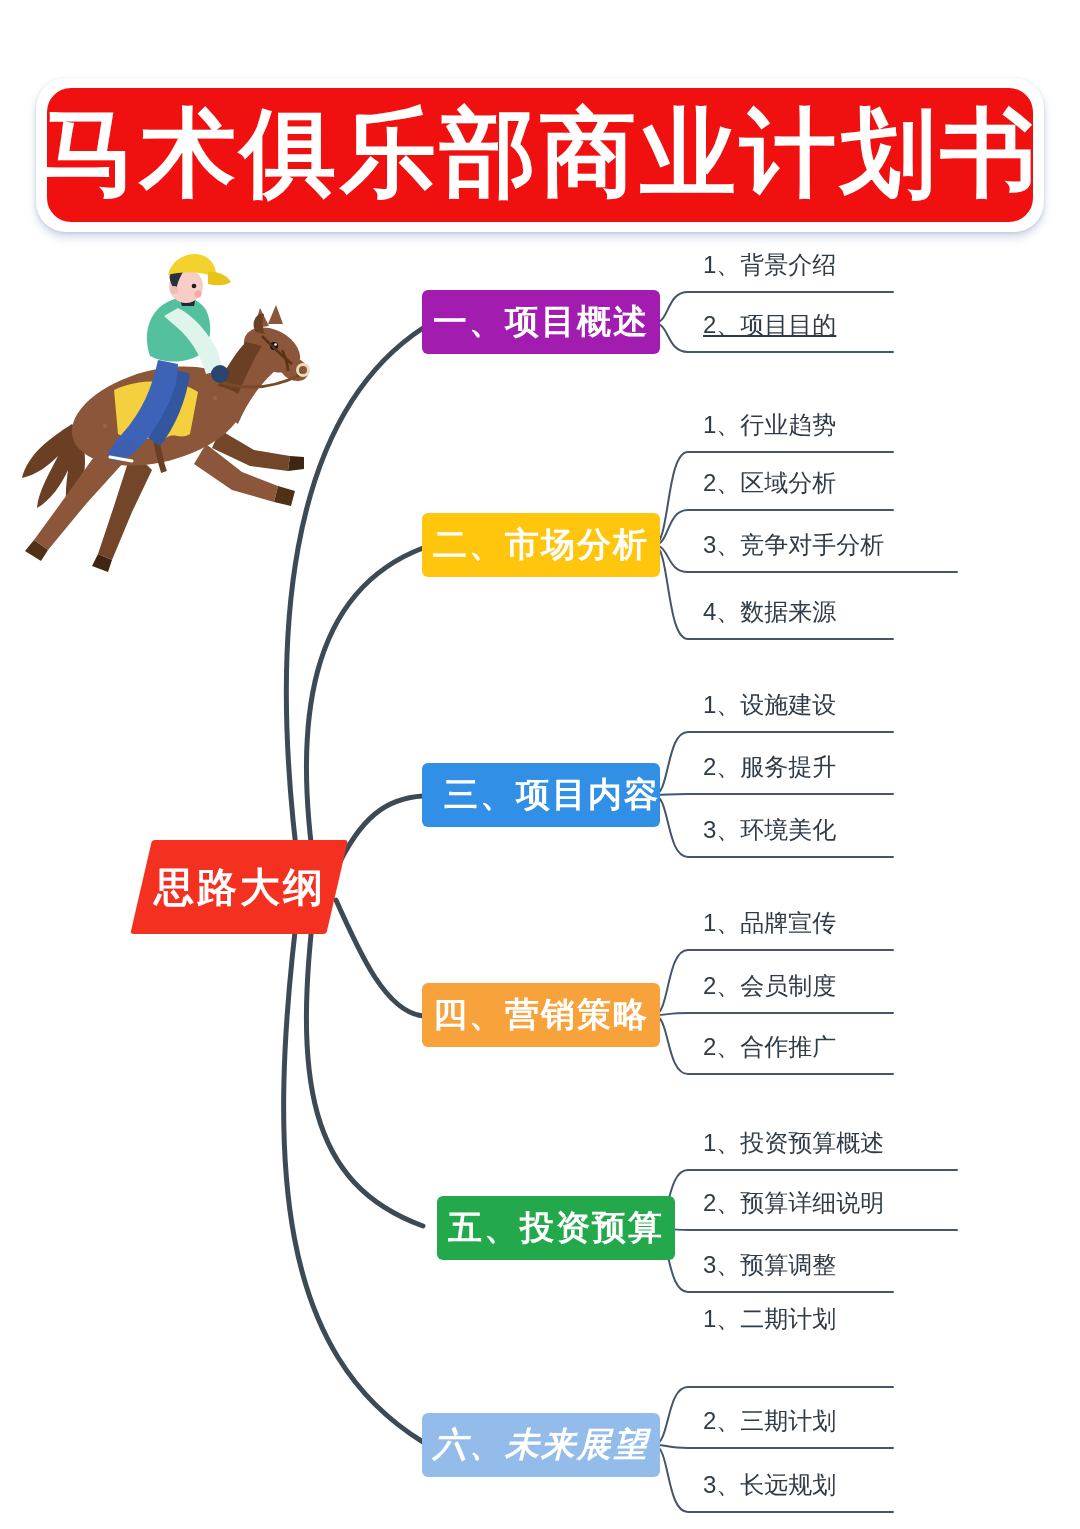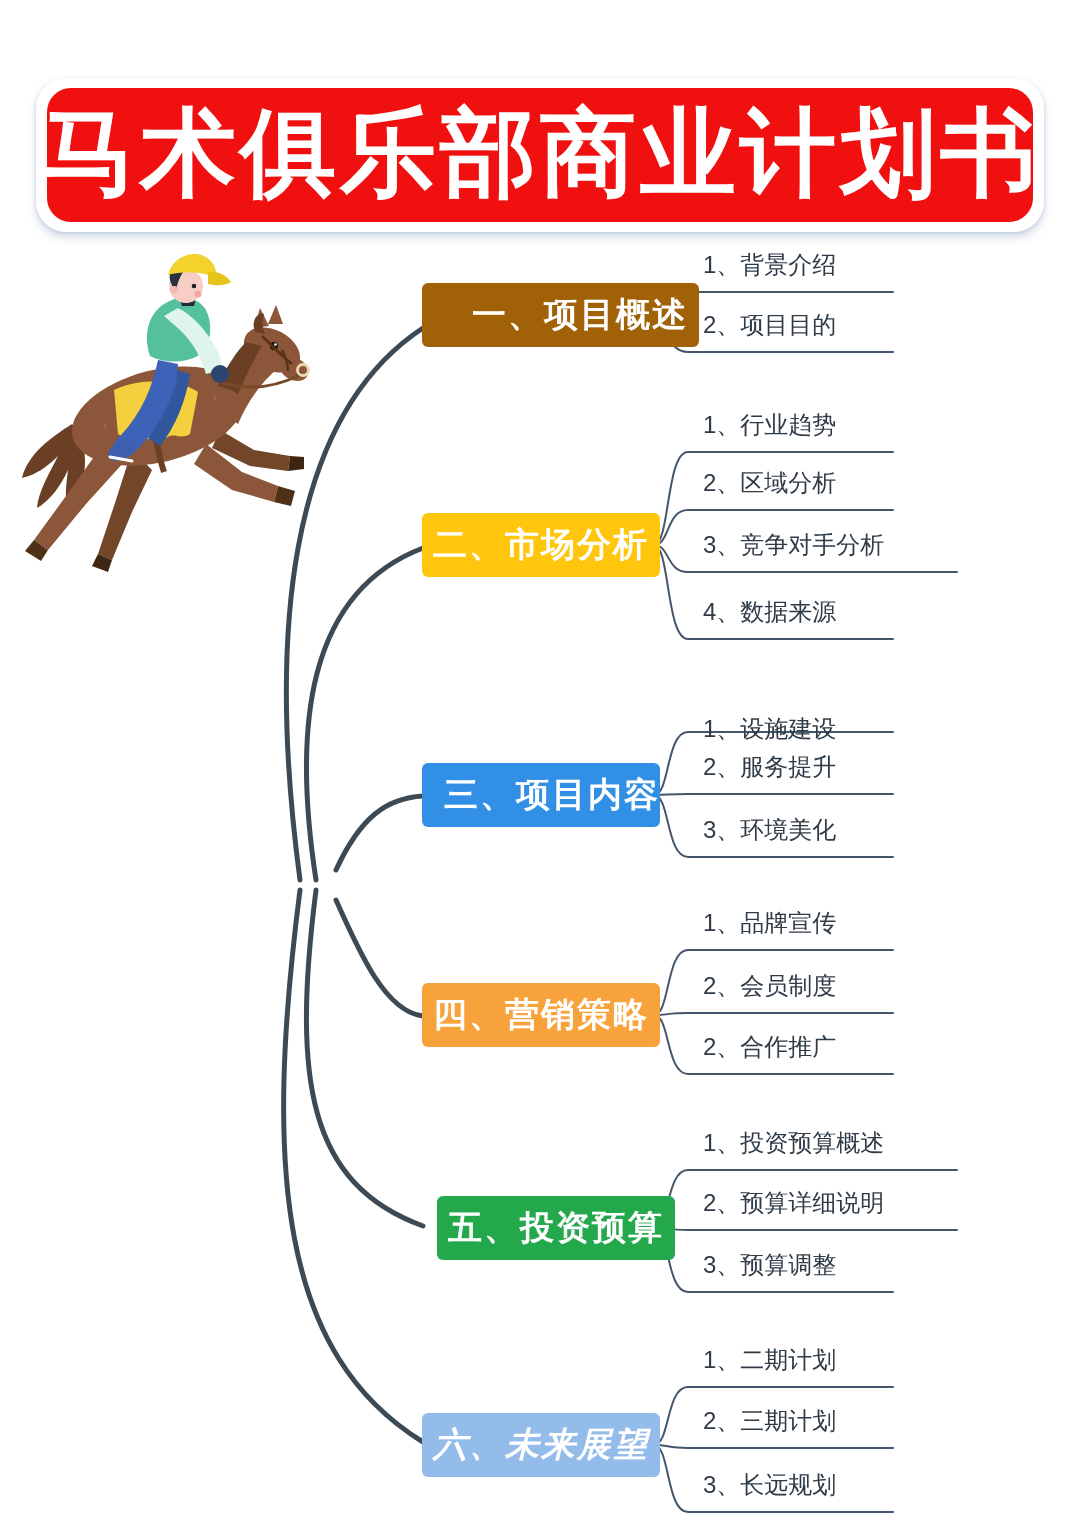--- a/index.html
+++ b/index.html
@@ -137,52 +137,56 @@
       <path style="fill:var(--jeans)" d="M148,112 C142,140 132,164 112,186 C108,190 106,192 104,196 L120,208 C140,192 156,166 166,136 L168,116 Z"></path>
       <ellipse fill="#3E5FB0" cx="112" cy="202" rx="15" ry="9" transform="rotate(-30 112 202)"></ellipse>
       <path d="M100,209 L122,213" stroke="#ffffff" stroke-width="3" stroke-linecap="round"></path>
 
       <path d="M288,128 C260,141 232,142 208,133" stroke="#7A4A28" stroke-width="3" fill="none"></path>
       <circle fill="#2B4570" cx="210" cy="126" r="9"></circle>
       <circle cx="293" cy="122" r="5.5" fill="none" stroke="#E9DBB0" stroke-width="3"></circle>
     </svg>
   </div>
 
+  <div class="center-node">
+    <div class="center-bg"></div>
+    <div class="center-label">思路大纲</div>
+  </div>
 
   <div id="mindmap">
-      <div class="branch" style="top: 283px; background: #a16207; padding-left: 39px;">
+      <div class="branch" style="top: 290px; background: #a21caf;">
         <span>一、项目概述</span>
       </div>
       <div class="leaf" style="top: 238px;">1、背景介绍</div>
-      <div class="leaf" style="top: 298px;">2、项目目的</div>
+      <div class="leaf" style="top: 298px; text-decoration: underline;">2、项目目的</div>
       <div class="branch" style="top: 513px; background: rgb(255, 198, 13);">
         <span>二、市场分析</span>
       </div>
       <div class="leaf" style="top: 398px;">1、行业趋势</div>
       <div class="leaf" style="top: 456px;">2、区域分析</div>
       <div class="leaf" style="top: 518px;">3、竞争对手分析</div>
       <div class="leaf" style="top: 585px;">4、数据来源</div>
       <div class="branch" style="top: 763px; background: rgb(49, 143, 229); justify-content: flex-end;">
         <span>三、项目内容</span>
       </div>
-      <div class="leaf" style="top: 702px;">1、设施建设</div>
+      <div class="leaf" style="top: 678px;">1、设施建设</div>
       <div class="leaf" style="top: 740px;">2、服务提升</div>
       <div class="leaf" style="top: 803px;">3、环境美化</div>
       <div class="branch" style="top: 983px; background: rgb(248, 162, 59);">
         <span>四、营销策略</span>
       </div>
       <div class="leaf" style="top: 896px;">1、品牌宣传</div>
       <div class="leaf" style="top: 959px;">2、会员制度</div>
       <div class="leaf" style="top: 1020px;">2、合作推广</div>
       <div class="branch" style="top: 1196px; background: rgb(35, 168, 76); margin-left: 15px;">
         <span>五、投资预算</span>
       </div>
       <div class="leaf" style="top: 1116px;">1、投资预算概述</div>
       <div class="leaf" style="top: 1176px;">2、预算详细说明</div>
       <div class="leaf" style="top: 1238px;">3、预算调整</div>
       <div class="branch" style="top: 1413px; background: rgb(148, 188, 234); font-style: italic;">
         <span>六、未来展望</span>
       </div>
-      <div class="leaf" style="top: 1333px;">1、二期计划</div>
+      <div class="leaf" style="top: 1292px;">1、二期计划</div>
       <div class="leaf" style="top: 1394px;">2、三期计划</div>
       <div class="leaf" style="top: 1458px;">3、长远规划</div>
     </div>
 </div>
 
 </body></html>

